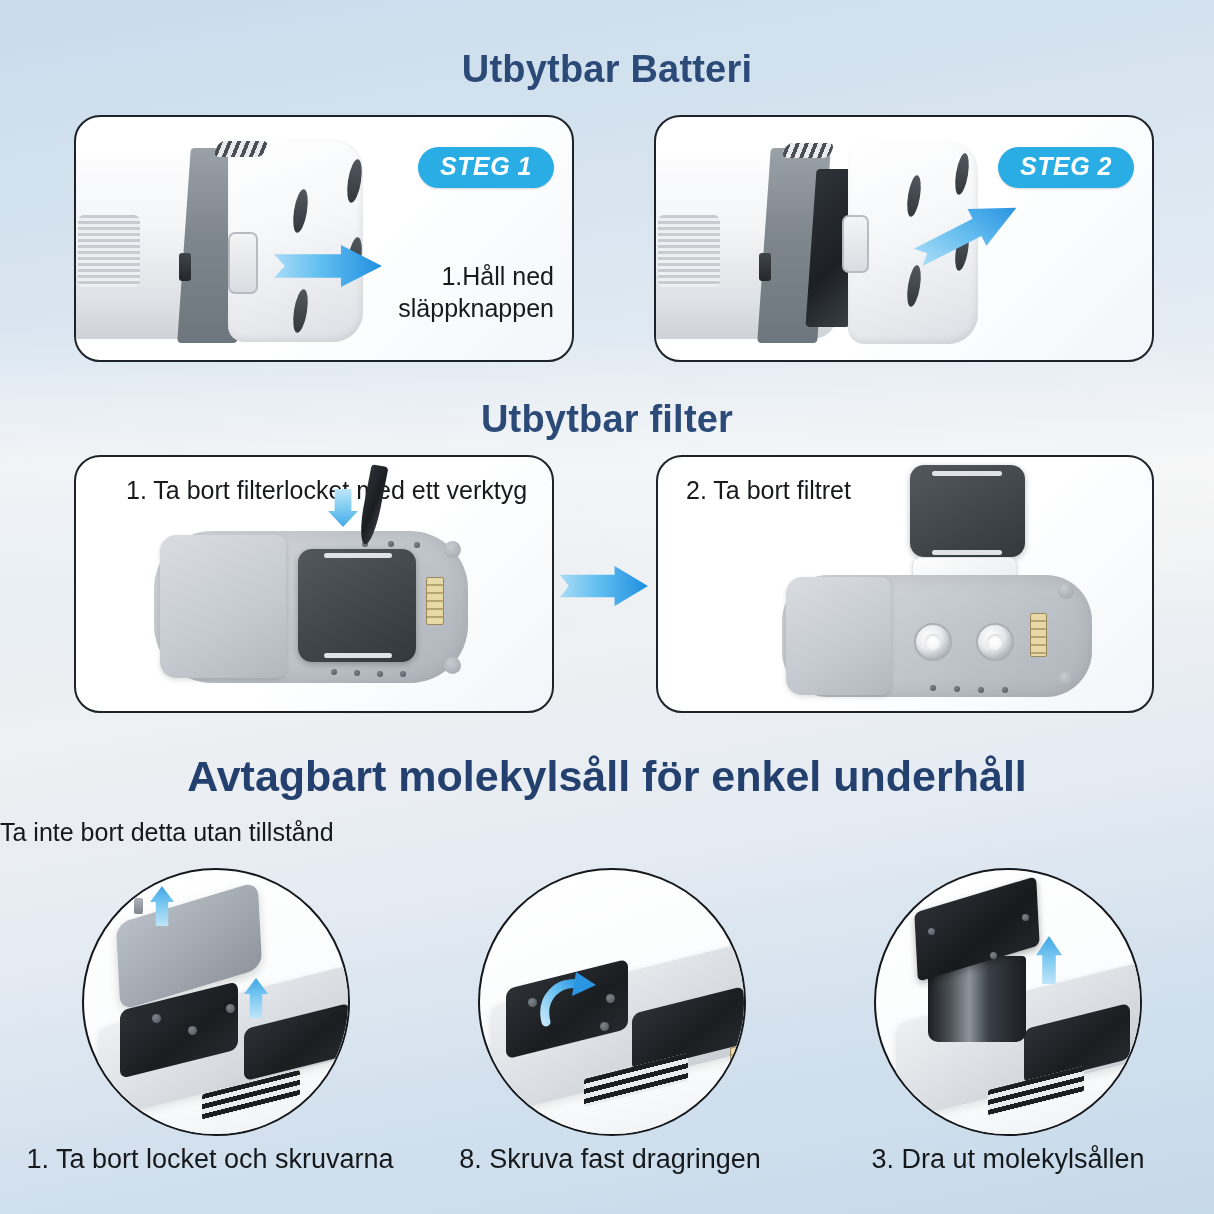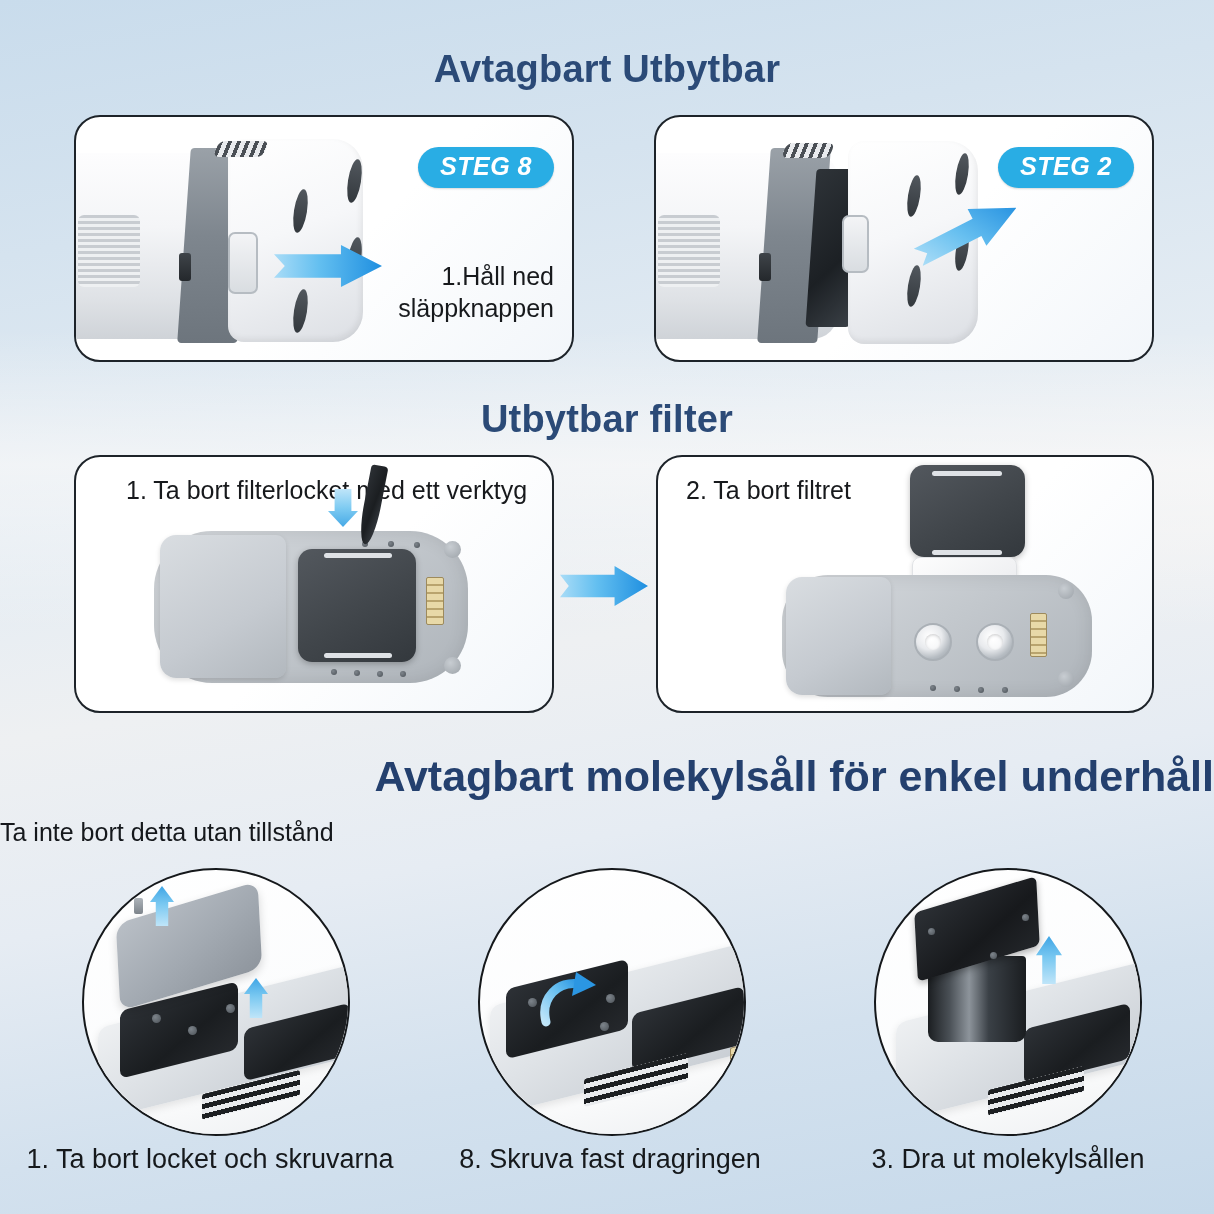--- a/index.html
+++ b/index.html
@@ -18,21 +18,21 @@
 
   
   .h-main {
     text-align: center;
     color: #2b4a77;
     font-size: 38px;
     font-weight: bold;
     letter-spacing: .2px;
   }
   .h-big {
-    text-align: right;
+    text-align: center;
     color: #24406e;
     font-size: 43px;
     font-weight: bold;
   }
   .h-sub {
     text-align: left;
     color: #15181c;
     font-size: 25px;
     margin-top: 8px;
   }
@@ -268,38 +268,38 @@
     color: #16191c;
     font-size: 27px;
     text-align: center;
   }
 </style>
 </head>
 <body>
 
 <div class="bg-haze"></div>
 
-<h1 class="h-main" style="position:absolute;left:0;right:0;top:48px;">Avtagbart Utbytbar</h1>
+<h1 class="h-main" style="position:absolute;left:0;right:0;top:48px;">Utbytbar Batteri</h1>
 
 <div class="panel" style="left:74px;top:115px;width:500px;height:247px;">
   <div class="dev-side" style="left:0;top:0;width:500px;height:247px;">
     <div class="dev-body" style="left:-18px;top:36px;width:200px;height:186px;"></div>
     <div class="vent-grill" style="left:2px;top:98px;width:62px;height:72px;"></div>
     <div class="dev-band" style="left:108px;top:31px;width:60px;height:195px;transform:skewX(-4deg);border-radius:4px;"></div>
     <div class="dev-cap" style="left:152px;top:22px;width:135px;height:203px;"></div>
     <div class="vent-grill" style="left:140px;top:24px;width:50px;height:16px;transform:skewX(-22deg);background:repeating-linear-gradient(90deg,#4a4f55 0px,#4a4f55 4px,#e9ebee 4px,#e9ebee 9px);"></div>
     <div class="port-dark" style="left:103px;top:136px;width:12px;height:28px;"></div>
     <div class="btn-latch" style="left:152px;top:115px;width:30px;height:62px;"></div>
     <div class="slot" style="left:218px;top:72px;width:13px;height:44px;transform:rotate(9deg);"></div>
     <div class="slot" style="left:218px;top:172px;width:13px;height:44px;transform:rotate(9deg);"></div>
     <div class="slot" style="left:272px;top:42px;width:13px;height:44px;transform:rotate(9deg);"></div>
     <div class="slot" style="left:272px;top:120px;width:13px;height:44px;transform:rotate(9deg);"></div>
     <div class="arrow-h" style="left:198px;top:128px;width:108px;height:42px;"></div>
   </div>
-  <div class="steg" style="right:18px;top:30px;">STEG 8</div>
+  <div class="steg" style="right:18px;top:30px;">STEG 1</div>
   <div class="cap" style="right:18px;top:143px;text-align:right;width:220px;">1.Håll ned
 släppknappen</div>
 </div>
 
 <div class="panel" style="left:654px;top:115px;width:500px;height:247px;">
   <div class="dev-side" style="left:0;top:0;width:500px;height:247px;">
     <div class="dev-body" style="left:-18px;top:36px;width:200px;height:186px;"></div>
     <div class="vent-grill" style="left:2px;top:98px;width:62px;height:72px;"></div>
     <div class="dev-band" style="left:108px;top:31px;width:60px;height:195px;transform:skewX(-4deg);border-radius:4px;"></div>
     <div class="cavity" style="left:155px;top:52px;width:44px;height:158px;transform:skewX(-4deg);"></div>

